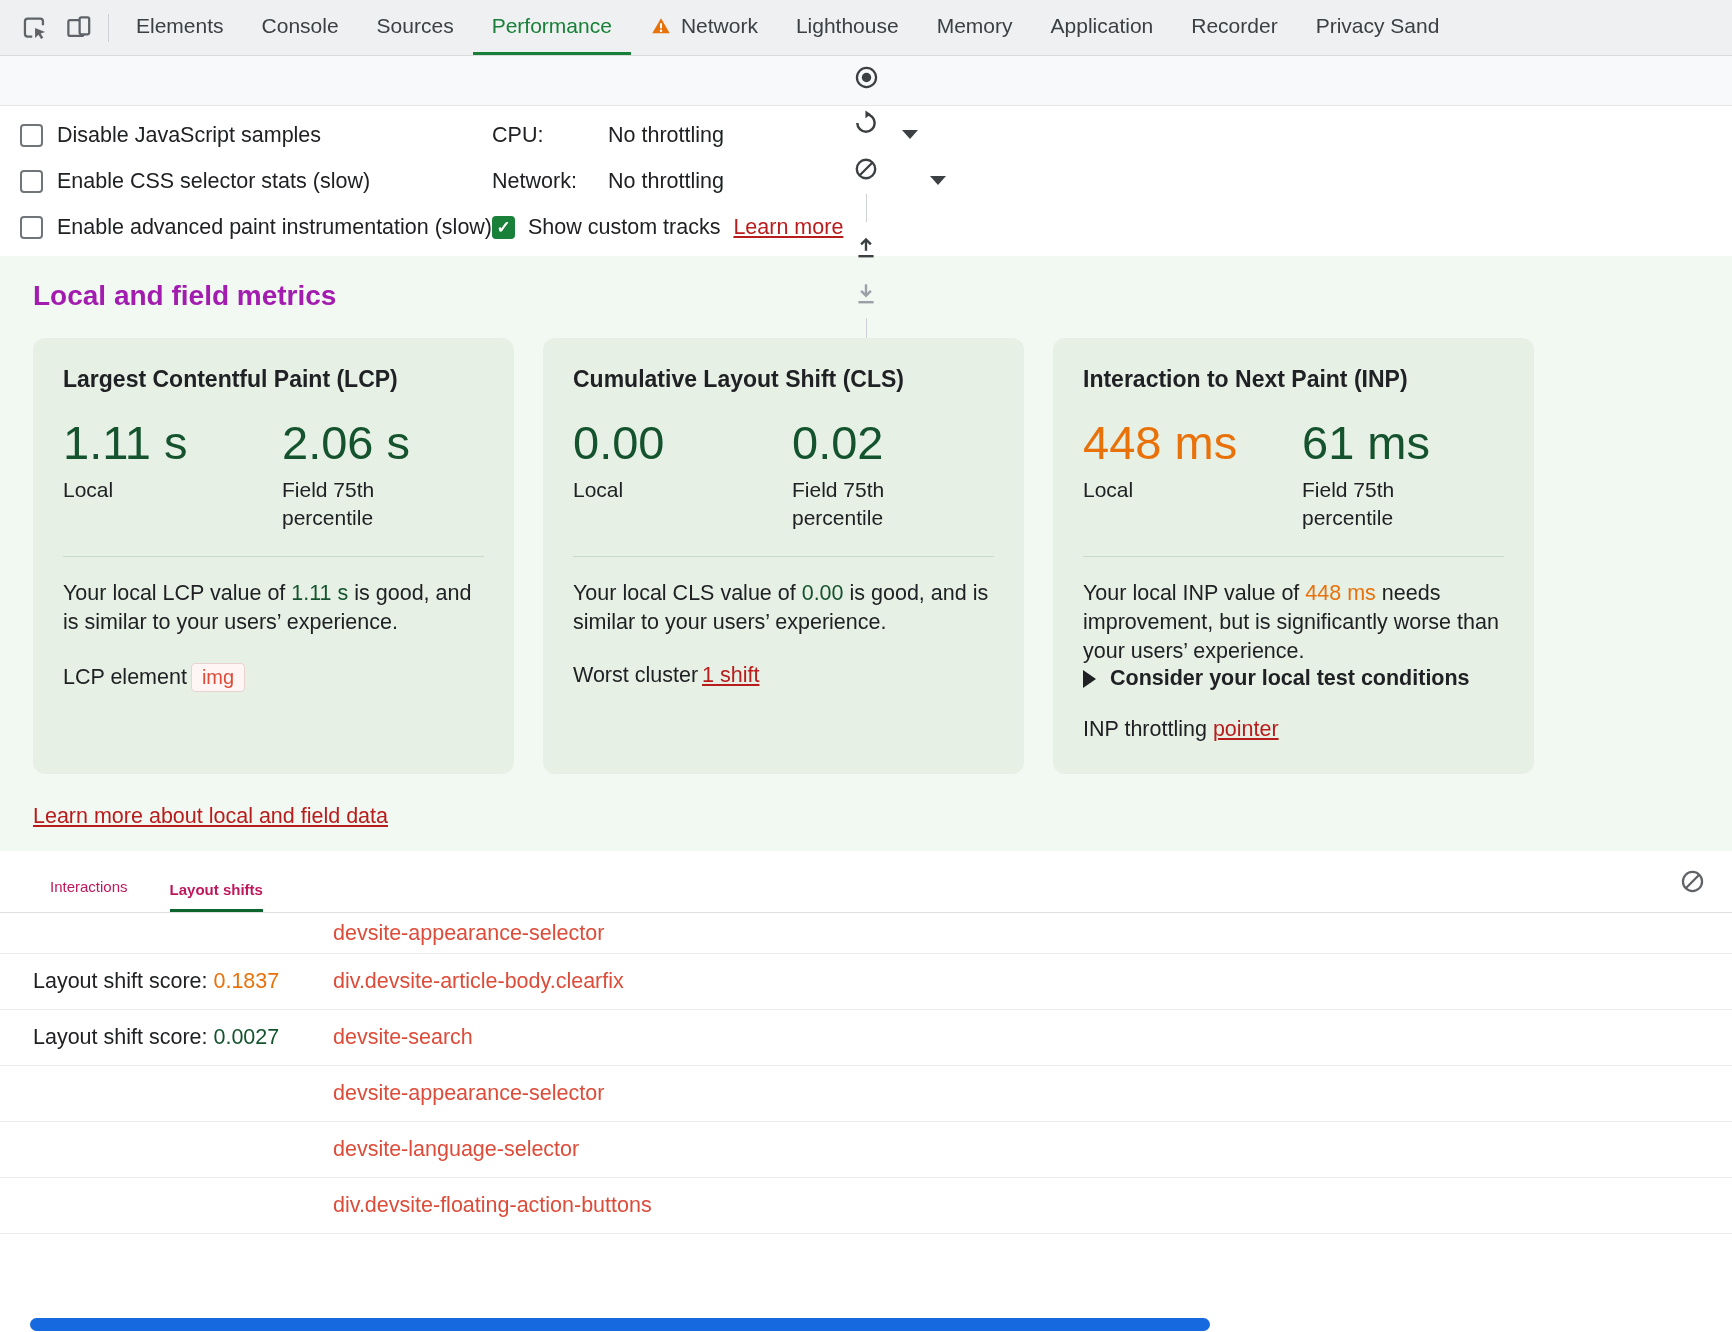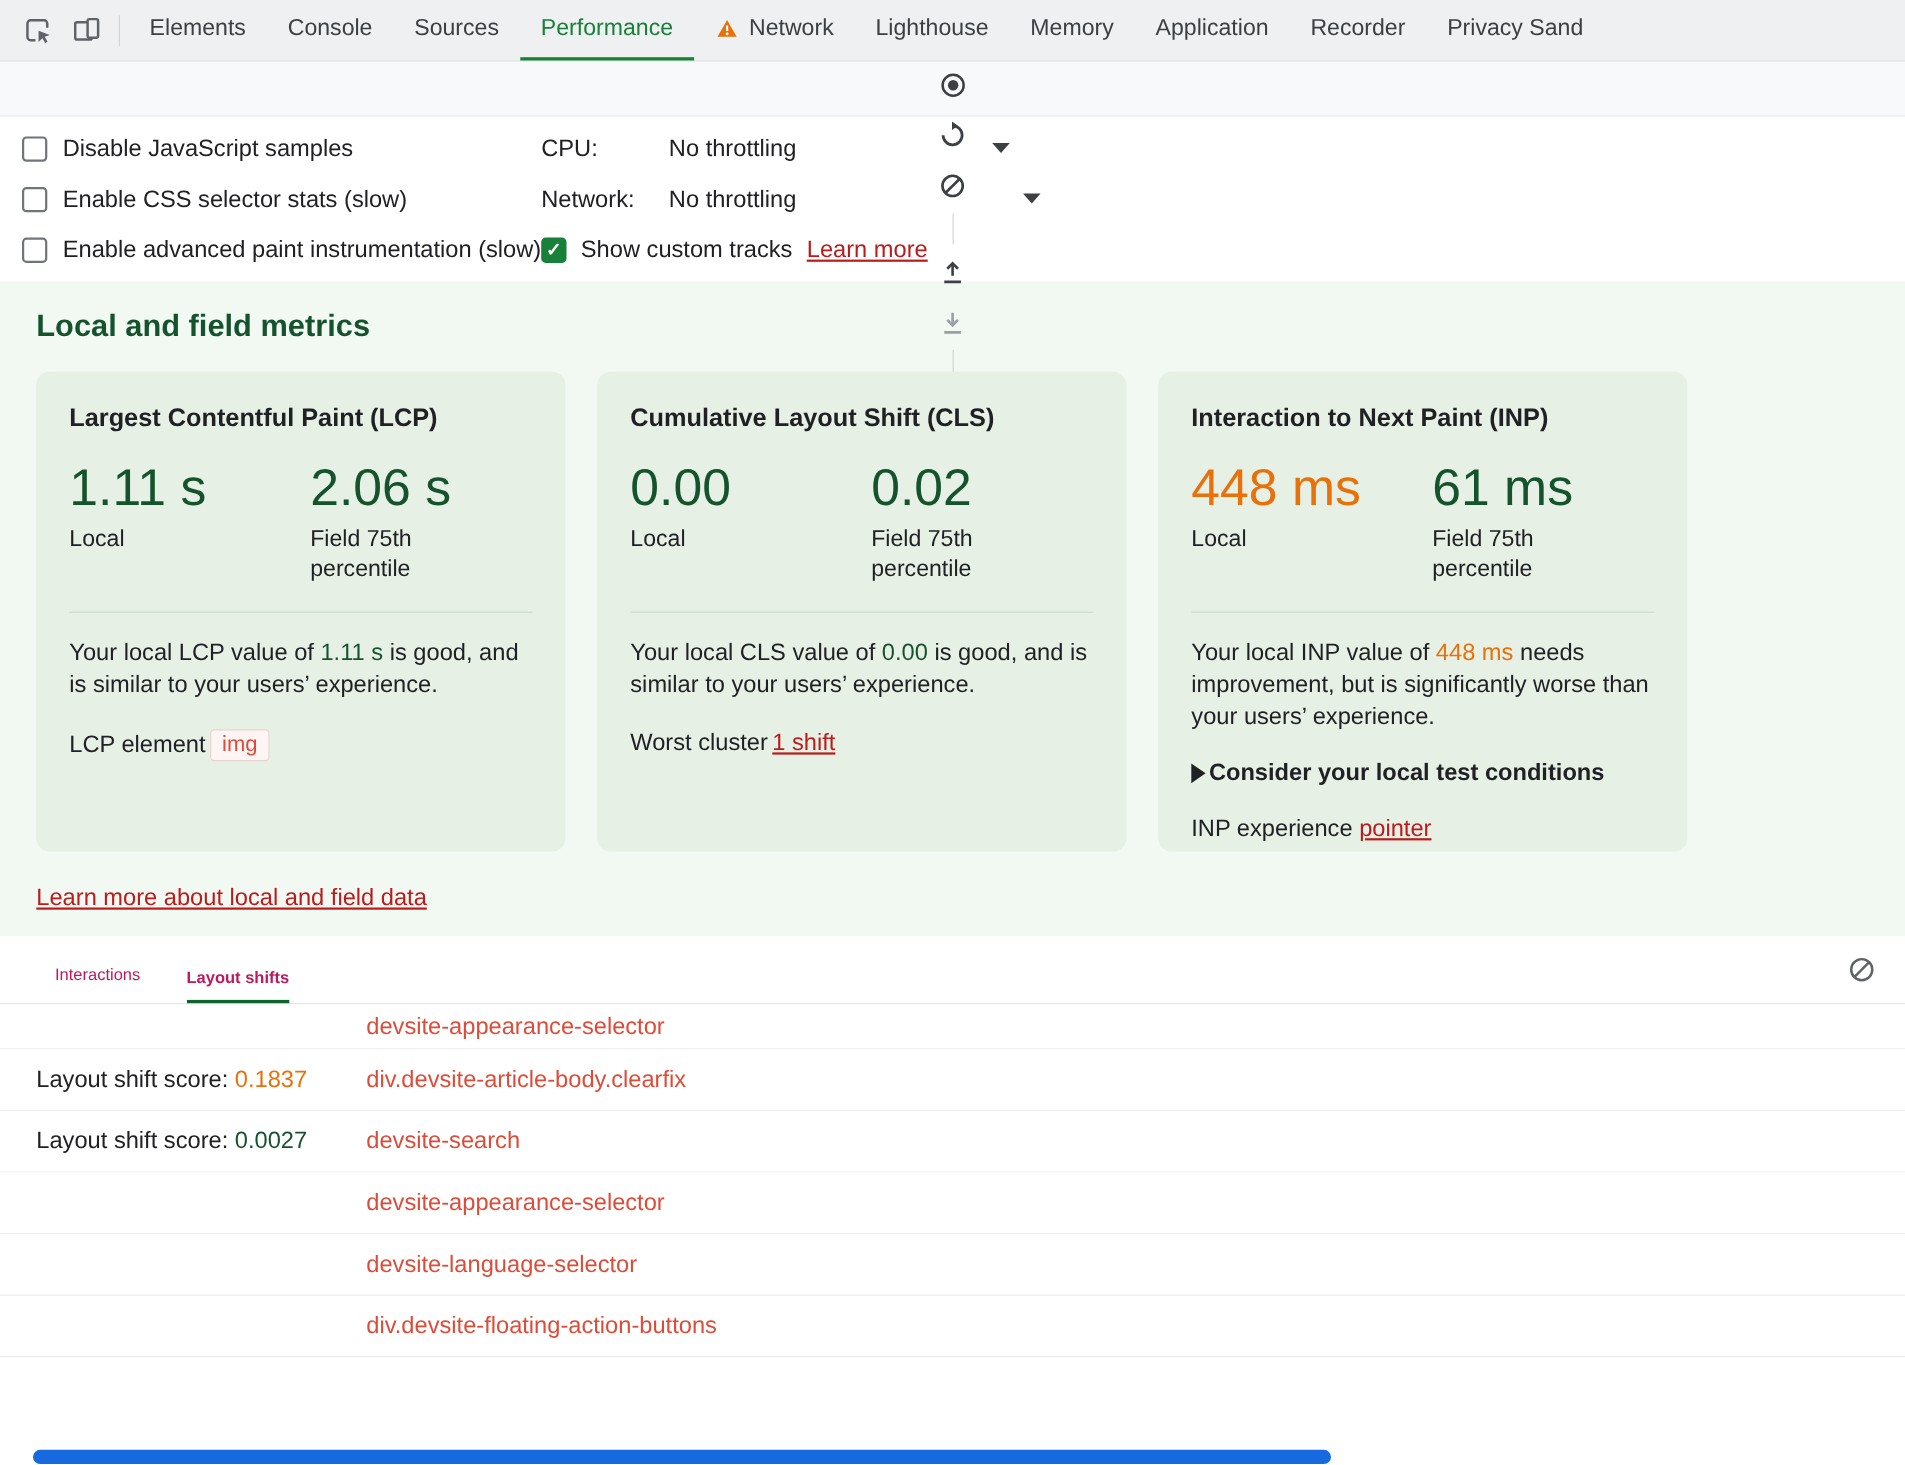--- a/index.html
+++ b/index.html
@@ -50,35 +50,35 @@
   
   .settings { display: flex; justify-content: flex-start; background: #fff; padding: 6px 0 6px 8px; }
   .set-left .srow { display: flex; align-items: center; gap: 14px; height: 46px; padding-left: 12px; font-size: 21.5px; }
   .set-right { width: 612px; padding-right: 160px; }
   .set-right .srow { display: flex; align-items: center; gap: 0; height: 46px; font-size: 21.5px; position: relative; }
   .throttle-label { width: 116px; flex-shrink: 0; }
   .abs-caret { position: absolute; top: 18px; }
   .link { color: #b91c1c; text-decoration: underline; cursor: pointer; }
   
   .metrics { background: #f2f8f2; padding: 24px 0 22px 33px; }
-  .metrics h2 { margin: 0; font-size: 28px; font-weight: bold; color: #14532d; }
+  .metrics h2 { margin: 0; font-size: 28px; font-weight: bold; color: #a21caf; }
   .cards { display: flex; gap: 29px; margin-top: 26px; }
   .card { width: 481px; height: 436px; background: #e6f0e5; border-radius: 12px; padding: 28px 30px; }
   .card h3 { margin: 0; font-size: 23px; font-weight: bold; }
   .vals { display: flex; margin-top: 24px; }
   .vgroup { width: 219px; flex-shrink: 0; }
   .vnum { font-size: 47px; line-height: 1.1; }
   .vlabel { font-size: 21px; margin-top: 7px; max-width: 125px; line-height: 1.35; }
   .green { color: #14532d; }
   .orange { color: #e8710a; }
   .card hr { border: none; border-top: 1px solid #c7dcc7; margin: 24px 0 0 0; }
   .desc { font-size: 21.5px; line-height: 29px; margin-top: 22px; max-width: 428px; }
   .cfoot { display: flex; align-items: center; gap: 4px; margin-top: 26px; font-size: 21.5px; }
   .chip { color: #dd4b39; background: #fef5f4; border: 1px solid #e8d3cf; border-radius: 4px; padding: 2px 10px; font-size: 20px; }
-  .disclosure { display: flex; align-items: center; gap: 3px; margin-top: 24px; font-size: 21.5px; font-weight: bold; cursor: pointer; }
+  .disclosure { display: flex; align-items: center; gap: 14px; font-size: 21.5px; font-weight: bold; cursor: pointer; }
   .tri { width: 0; height: 0; border-top: 9px solid transparent; border-bottom: 9px solid transparent; border-left: 13px solid #202124; }
   .inp-line { margin-top: 26px; font-size: 21.5px; }
   .learn-link { display: inline-block; margin-top: 30px; font-size: 21.5px; }
   
   .log-tabs {
     display: flex; align-items: flex-end; height: 62px; background: #fff;
     border-bottom: 1px solid #e0e0e0; padding: 0 26px 0 50px;
   }
   .log-tab { font-size: 15px; color: #be185d; padding-bottom: 14px; margin-right: 42px; cursor: pointer; border-bottom: 3px solid transparent; }
   .log-tab.active { font-weight: bold; border-bottom-color: #0d652d; padding-bottom: 11px; }
@@ -316,21 +316,21 @@
         </div>
         <hr>
         <div class="desc">
           <span>Your local INP value of </span><span class="orange">448 ms</span><span> needs improvement, but is significantly worse than your users’ experience.</span>
         </div>
         <div class="disclosure">
           <span class="tri"></span>
           <span>Consider your local test conditions</span>
         </div>
         <div class="inp-line">
-          <span>INP experience</span>
+          <span>INP throttling</span>
           <span class="link">pointer</span>
         </div>
       </div>
     </div>
 
     <span class="link learn-link">Learn more about local and field data</span>
   </div>
 
   <div class="log">
     <div class="log-tabs">

